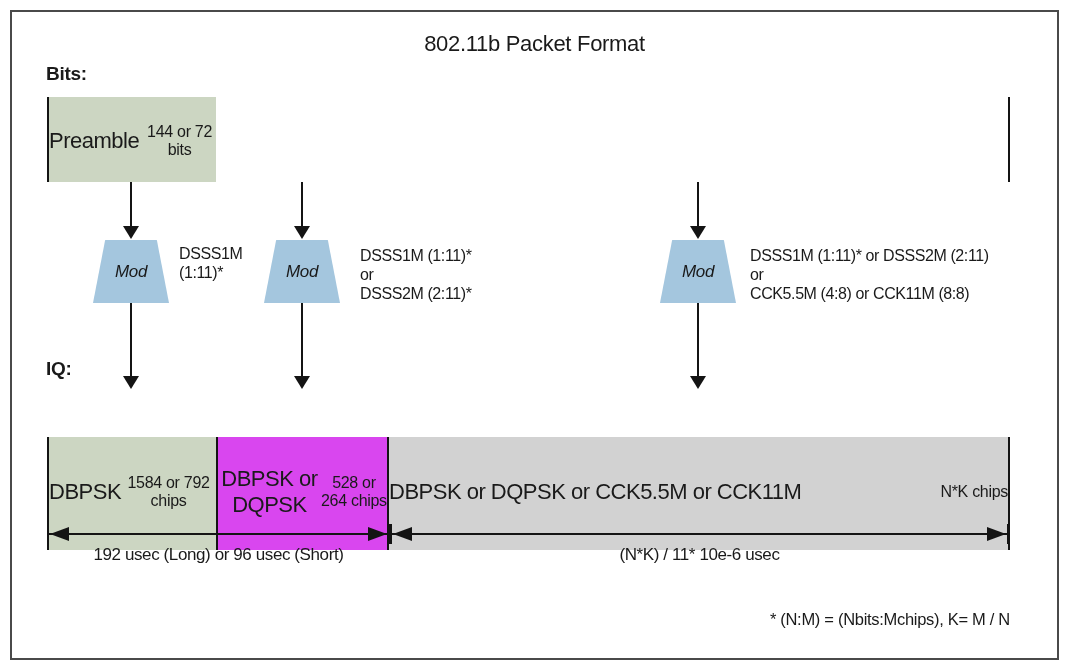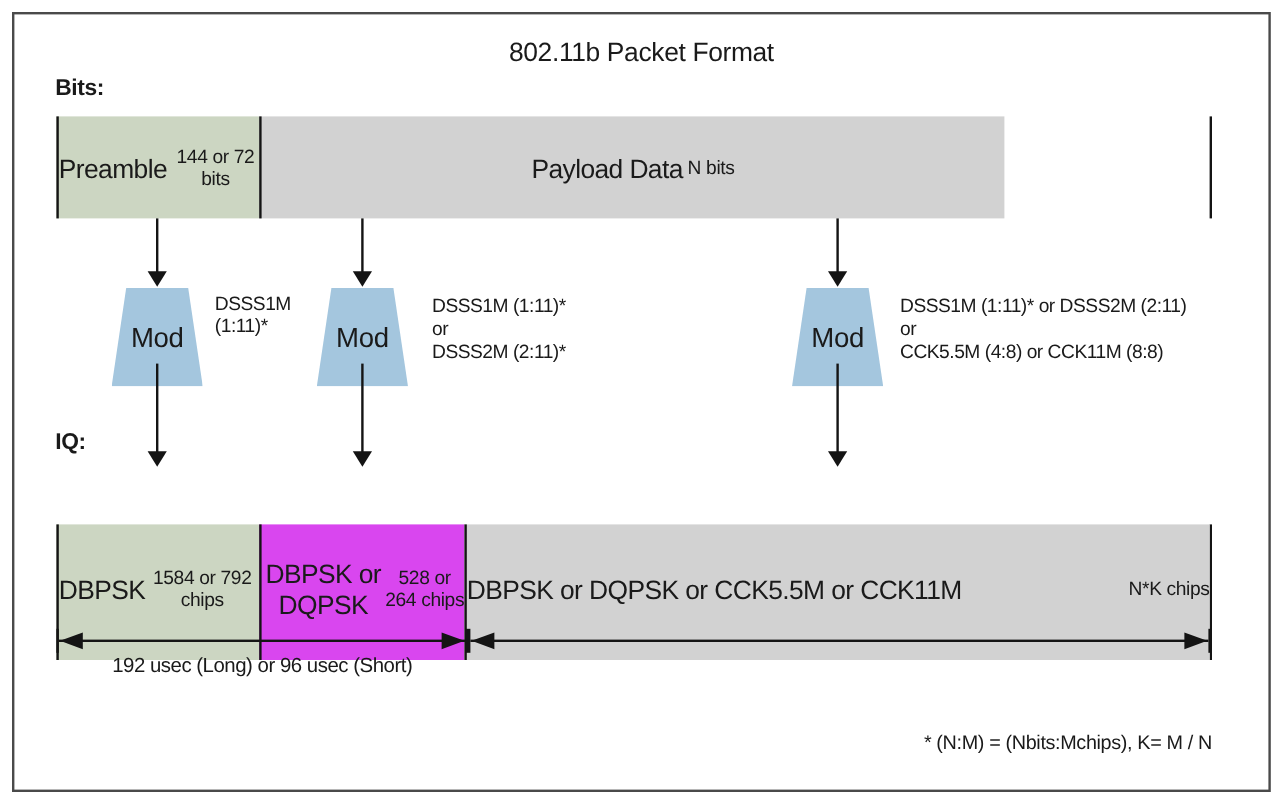--- a/index.html
+++ b/index.html
@@ -75,24 +75,24 @@
     border-right: 8px solid transparent;
     border-top: 13px solid #141414;
   }
   .va-set1 { top: 182px; height: 57px; }
   .va-set2 { top: 303px; height: 86px; }
 
   
   .trap {
     position: absolute;
     top: 240px;
-    width: 76px; height: 82px;
+    width: 76px; height: 63px;
     clip-path: polygon(16% 0, 84% 0, 100% 100%, 0 100%);
     display: flex; align-items: center; justify-content: center;
-    font-size: 23px; letter-spacing: -0.3px;
+    font-size: 17px; letter-spacing: -0.3px; font-style: italic;
   }
 
   .mod-ann {
     position: absolute;
     font-size: 16px;
     line-height: 19px;
     letter-spacing: -0.4px;
     white-space: nowrap;
   }
 
@@ -130,24 +130,20 @@
 
   <div class="title">802.11b Packet Format</div>
 
   <div class="section-label" style="top:63px;">Bits:</div>
 
   <div class="row bits-row">
     <div class="block b1" style="background: rgb(204, 214, 194);">
       <div class="block-title">Preamble</div>
       <div class="block-sub">144 or 72 bits</div>
     </div>
-    <div class="block b3" style="background: rgb(210, 210, 210);">
-      <div class="block-title">Payload Data</div>
-      <div class="block-sub">N bits</div>
-    </div>
   </div>
 
   <div class="varrow va-set1" style="left:123px;">
       <div class="vline"></div>
       <div class="vhead"></div>
     </div>
   <div class="varrow va-set1" style="left:294px;">
       <div class="vline"></div>
       <div class="vhead"></div>
     </div>
@@ -220,15 +216,16 @@
   </div>
   <div class="dim-label" style="left:47px; width:343px;">192 usec (Long) or 96 usec (Short)</div>
 
   <div class="dim" style="left:390px; width:619px;">
     <div class="tick l"></div>
     <div class="head l"></div>
     <div class="hline"></div>
     <div class="head r"></div>
     <div class="tick r"></div>
   </div>
+  <div class="dim-label" style="left:390px; width:619px;">(N*K) / 11* 10e-6 usec</div>
 
   <div class="footnote">* (N:M) = (Nbits:Mchips), K= M / N</div>
 </div>
 
 </body></html>

